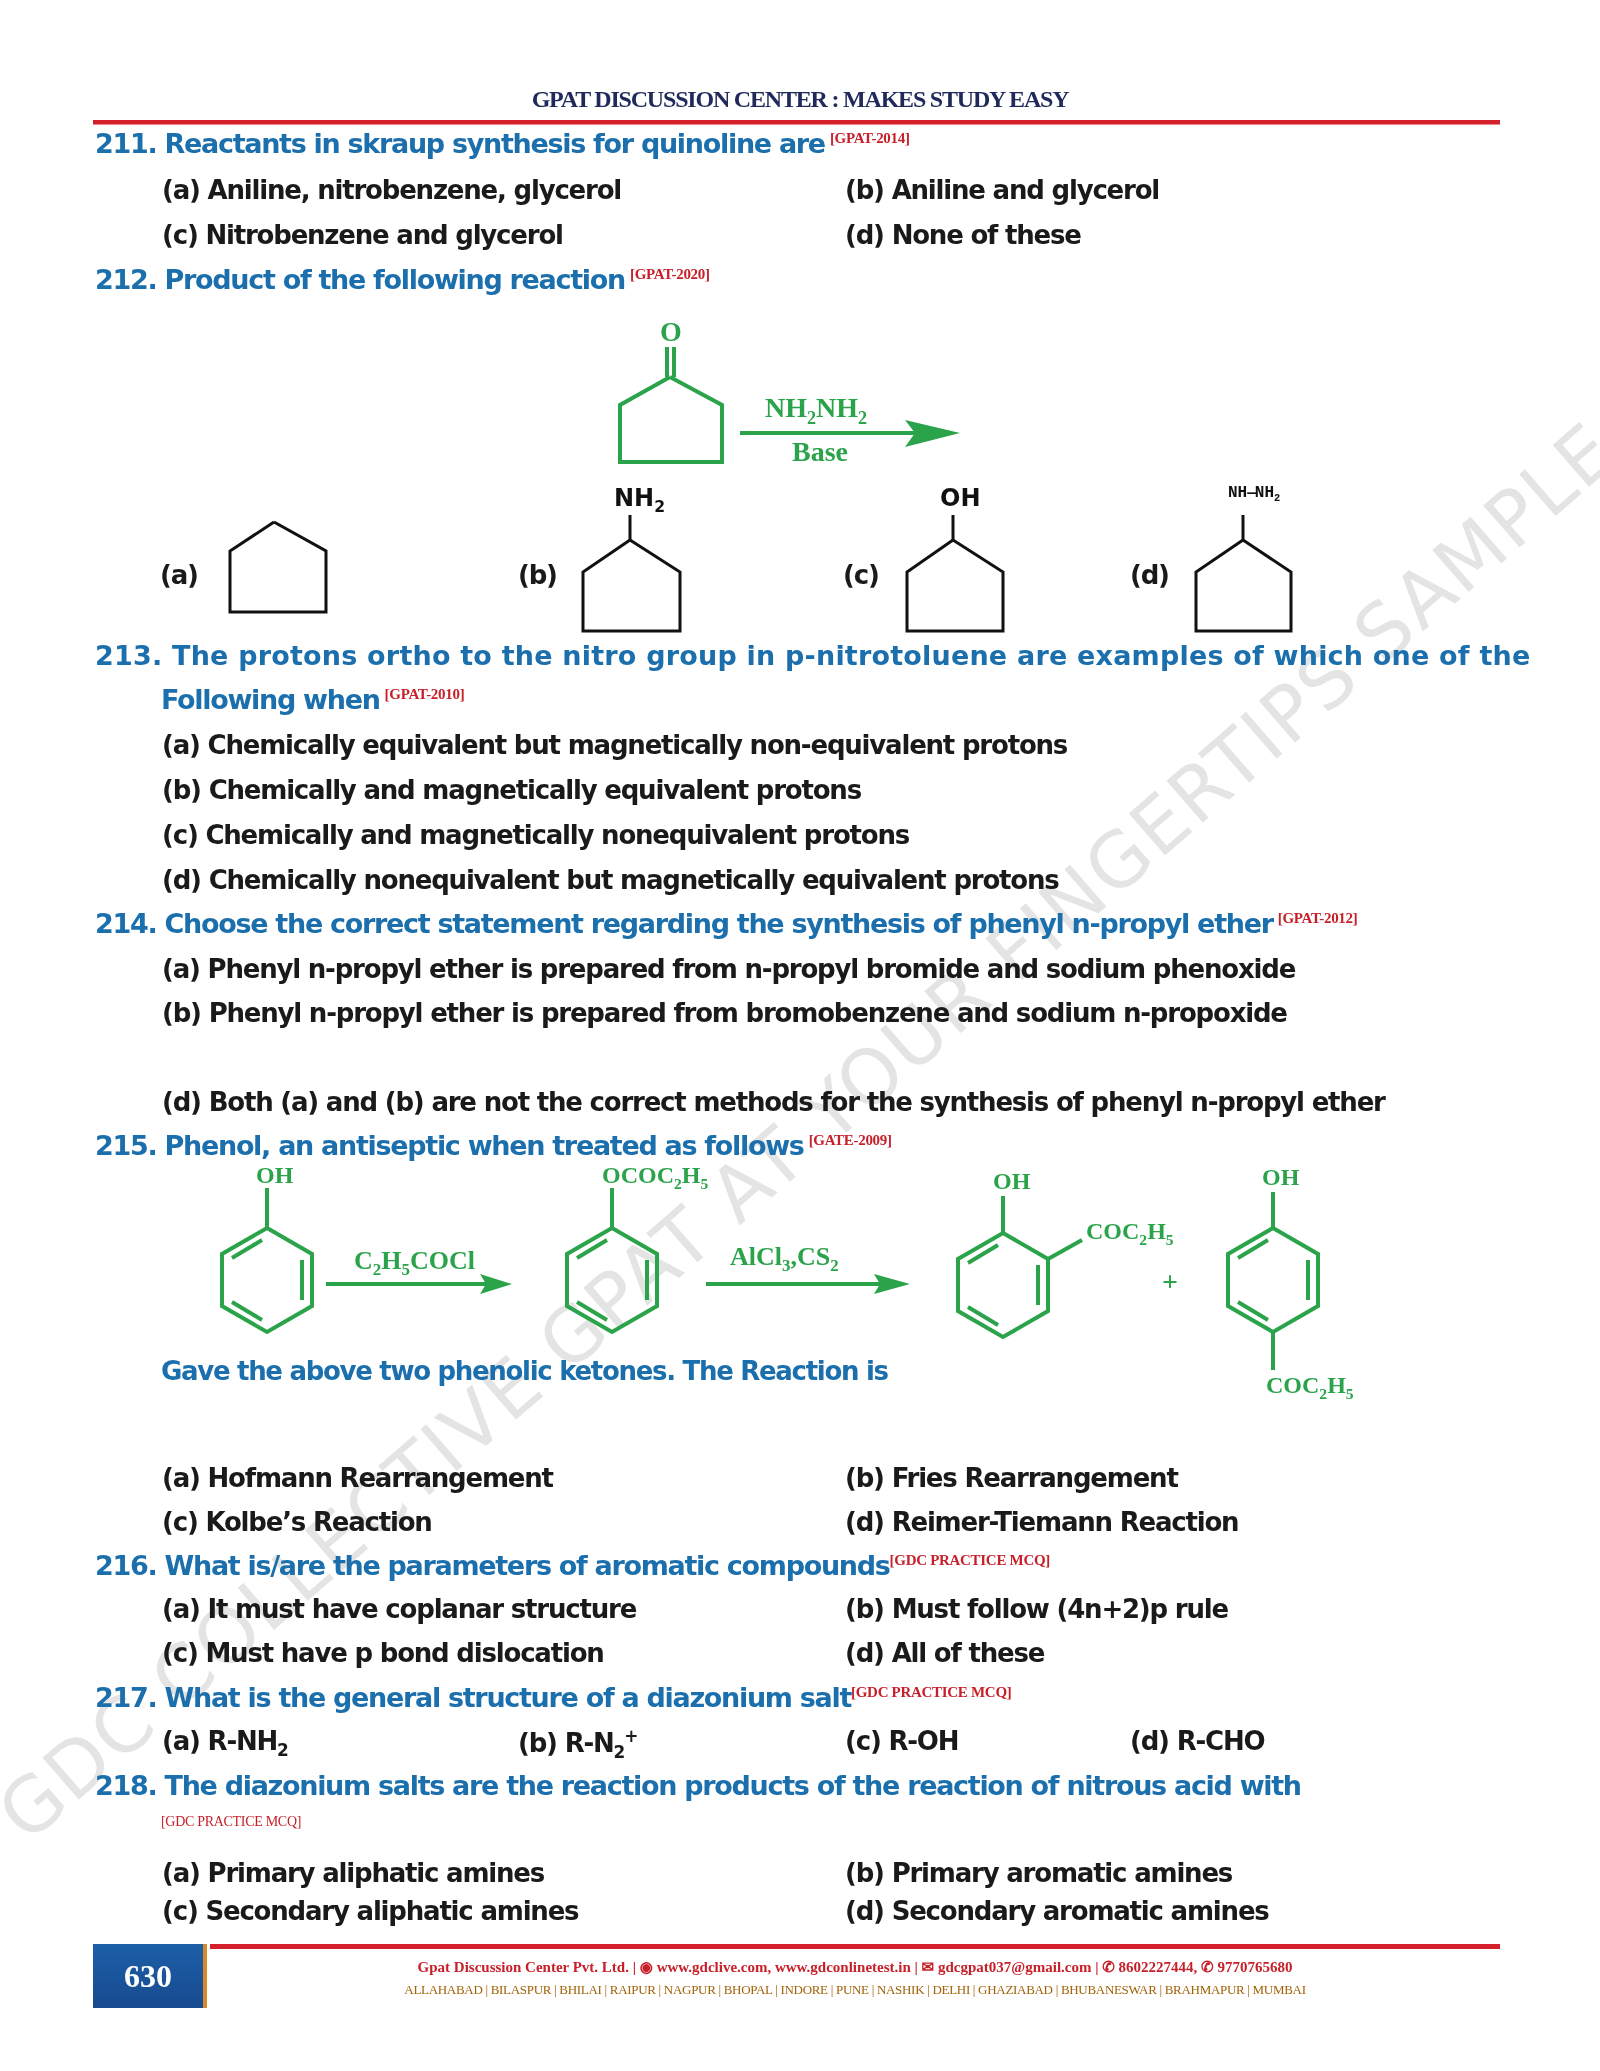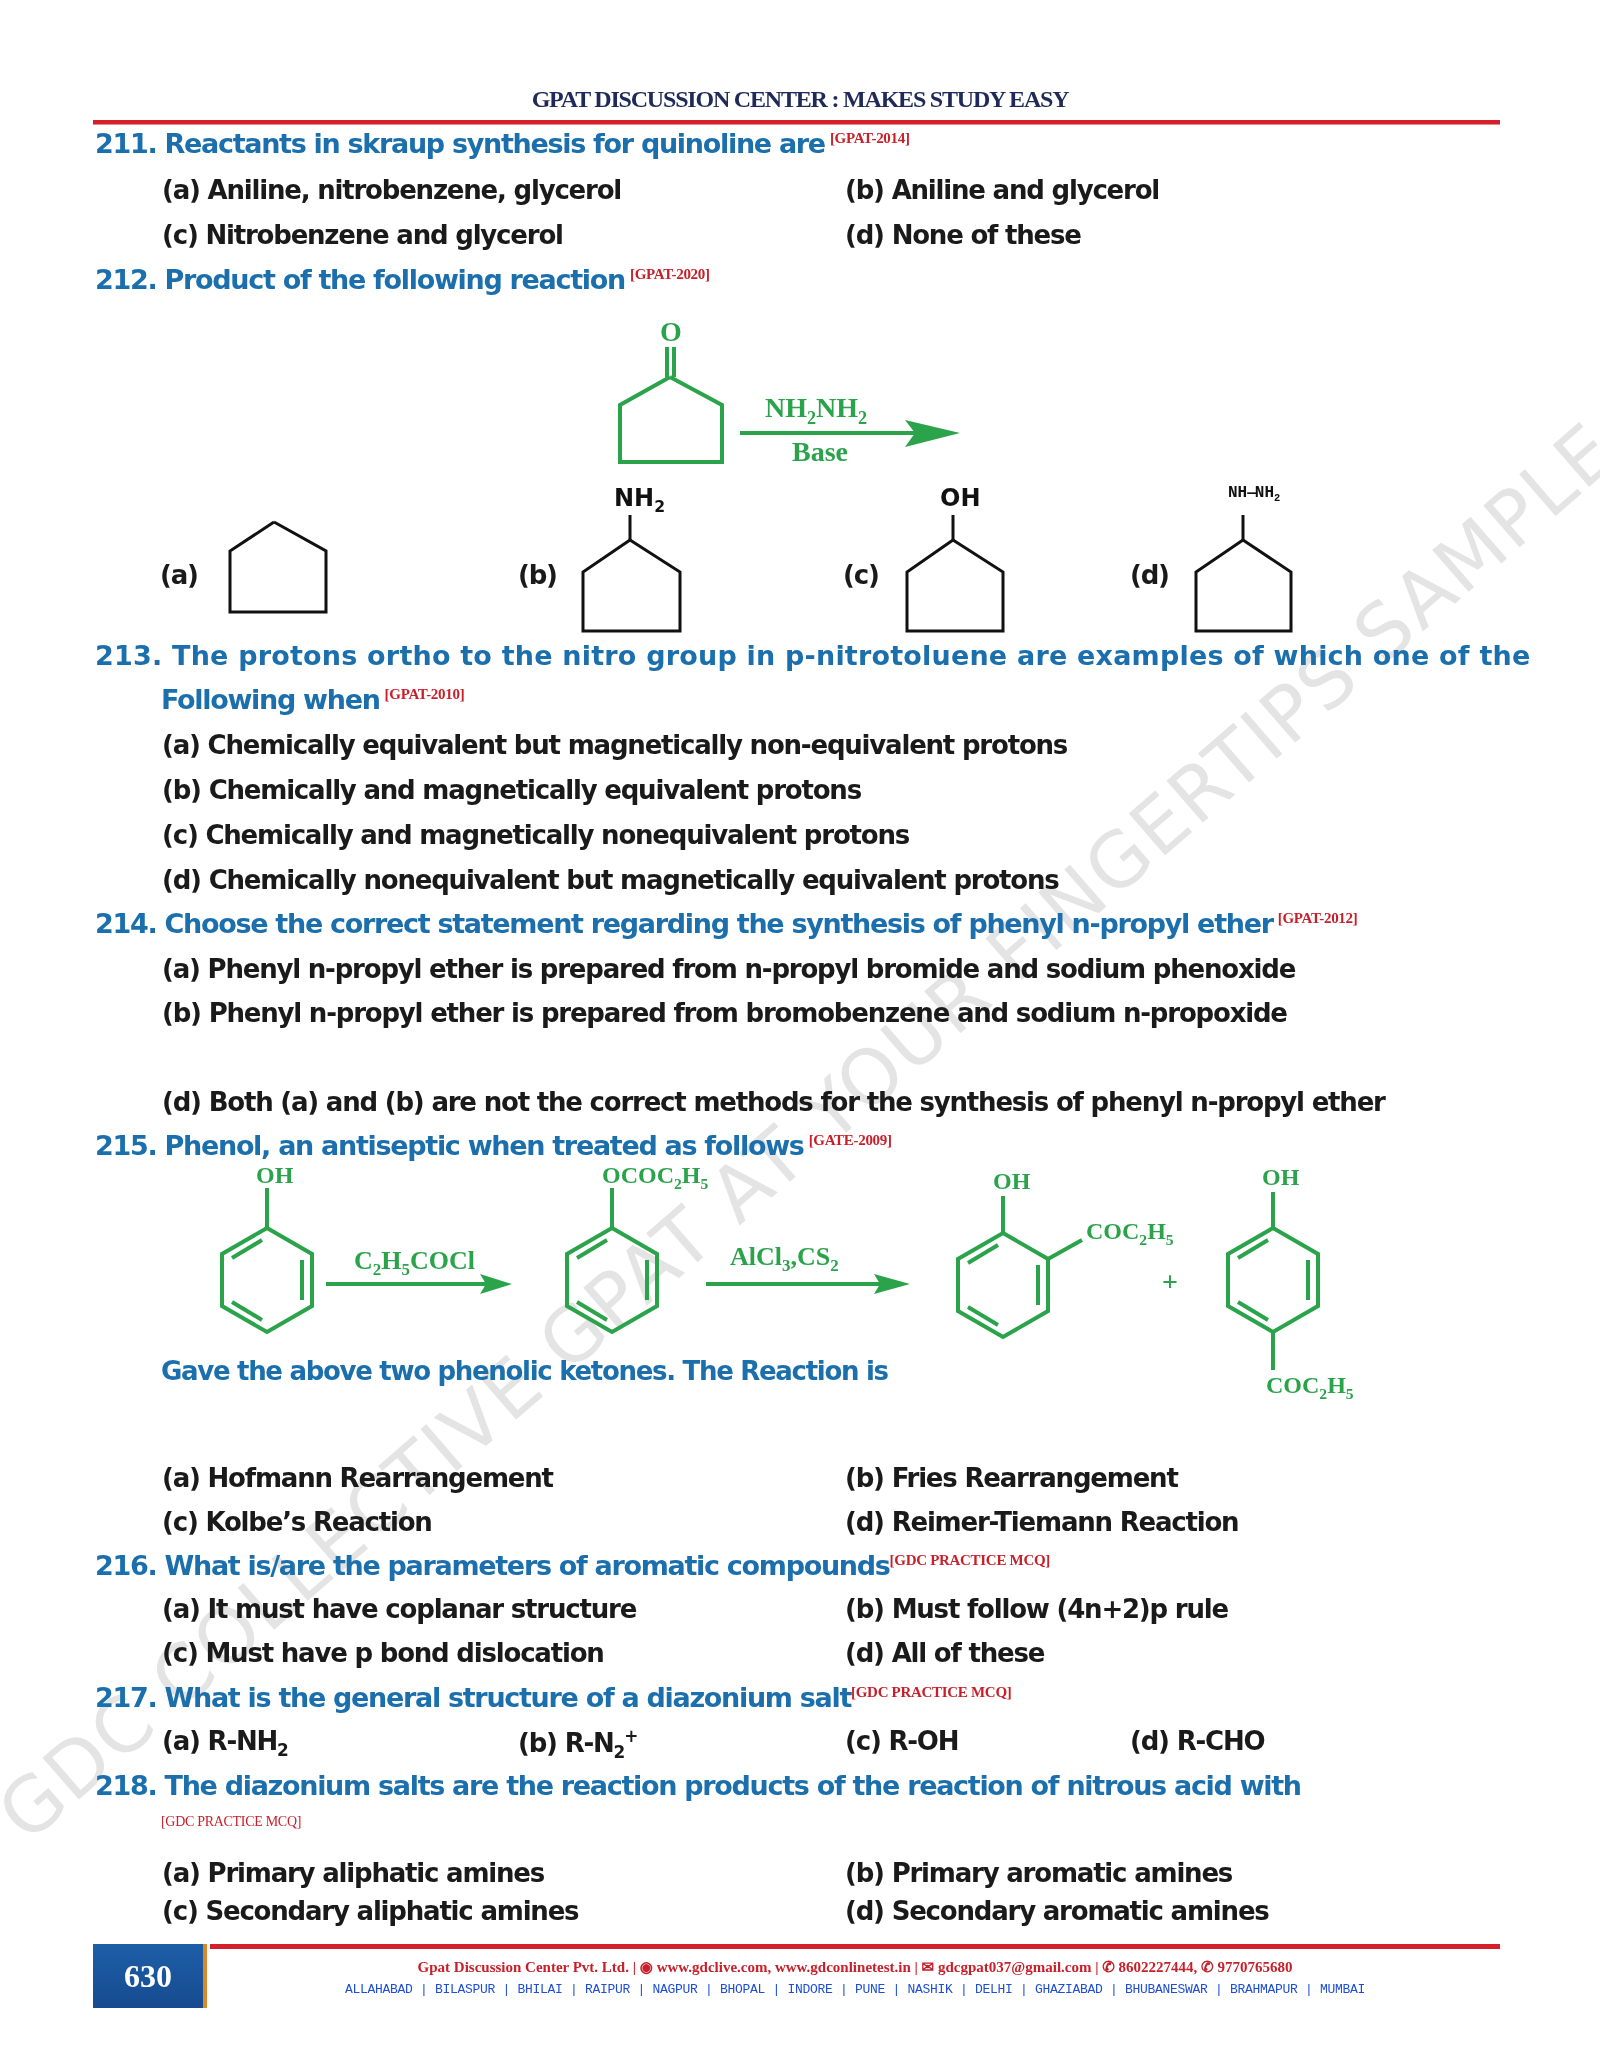--- a/index.html
+++ b/index.html
@@ -12,21 +12,21 @@
   .opt { position:absolute; font-family:"DejaVu Sans", sans-serif; font-weight:bold; color:#1a1a1a; font-size:26px; letter-spacing:-1.2px; white-space:nowrap; }
   .chem { position:absolute; font-family:"Liberation Serif", serif; font-weight:bold; white-space:nowrap; }
   .green { color:#2aa34a; }
   .black { color:#111; }
   sub, sup { font-size:65%; }
   svg.draw { position:absolute; left:0; top:0; }
   .footer-box { position:absolute; left:93px; top:1944px; width:110px; height:64px; background:linear-gradient(180deg,#1d5fa8,#174a8f); border-right:4px solid #d9892a; }
   .footer-num { position:absolute; left:93px; top:1948px; width:110px; text-align:center; font-family:"Liberation Serif", serif; font-weight:bold; color:#fff; font-size:32px; line-height:56px; }
   .footer-rule { position:absolute; left:210px; width:1290px; top:1944px; height:5px; background:#d4202a; }
   .footer-line1 { position:absolute; left:210px; width:1290px; top:1958px; text-align:center; font-family:"Liberation Serif", serif; font-weight:bold; color:#c8202a; font-size:15px; white-space:nowrap; }
-  .footer-line2 { position:absolute; left:210px; width:1290px; top:1982px; text-align:center; font-family:Liberation Mono, monospace; color:#1d4ed8; font-size:13px; letter-spacing:-0.3px; white-space:nowrap; }
+  .footer-line2 { position:absolute; left:210px; width:1290px; top:1982px; text-align:center; font-family:Liberation Serif, serif; color:#a16207; font-size:13px; letter-spacing:-0.3px; white-space:nowrap; }
   .watermark { position:absolute; font-family:"DejaVu Sans", sans-serif; color:#e4e4e4; font-size:76px; white-space:nowrap; transform-origin:left center; letter-spacing:2px; }
 </style>
 </head>
 <body>
 
 <div class="page">
 
   <div class="watermark" style="left:10px; top:1780px; transform:rotate(-41deg);">GDC COLLECTIVE GPAT AT YOUR FINGERTIPS SAMPLE PDF</div>
 
   <div class="header-title">GPAT DISCUSSION CENTER : MAKES STUDY EASY</div>

